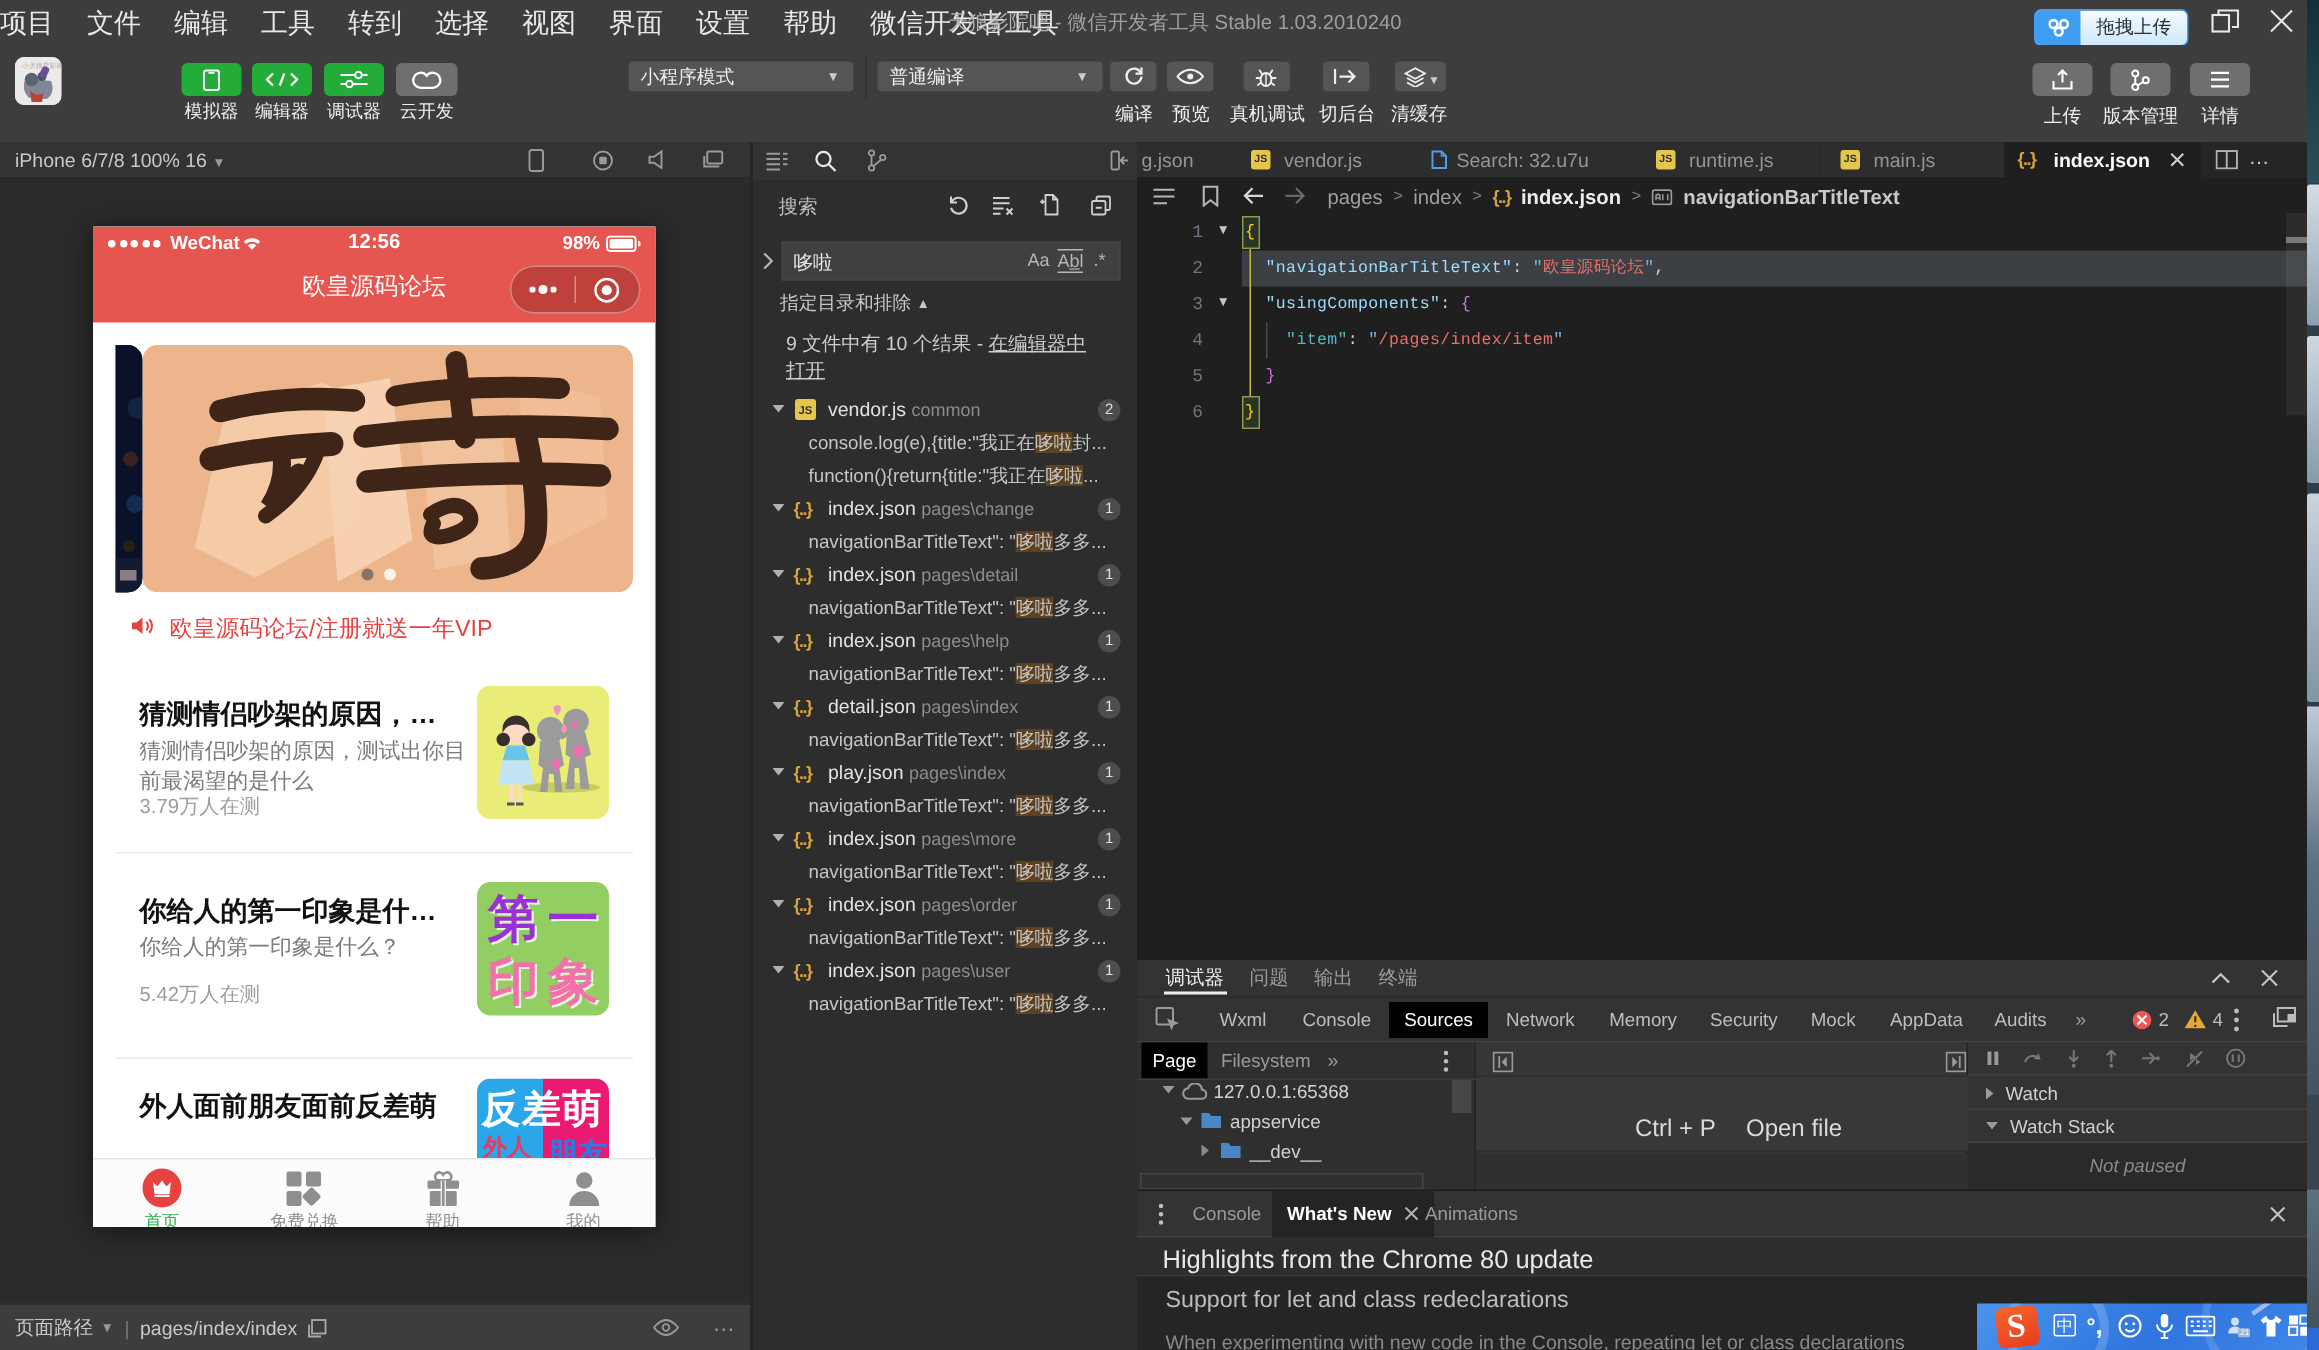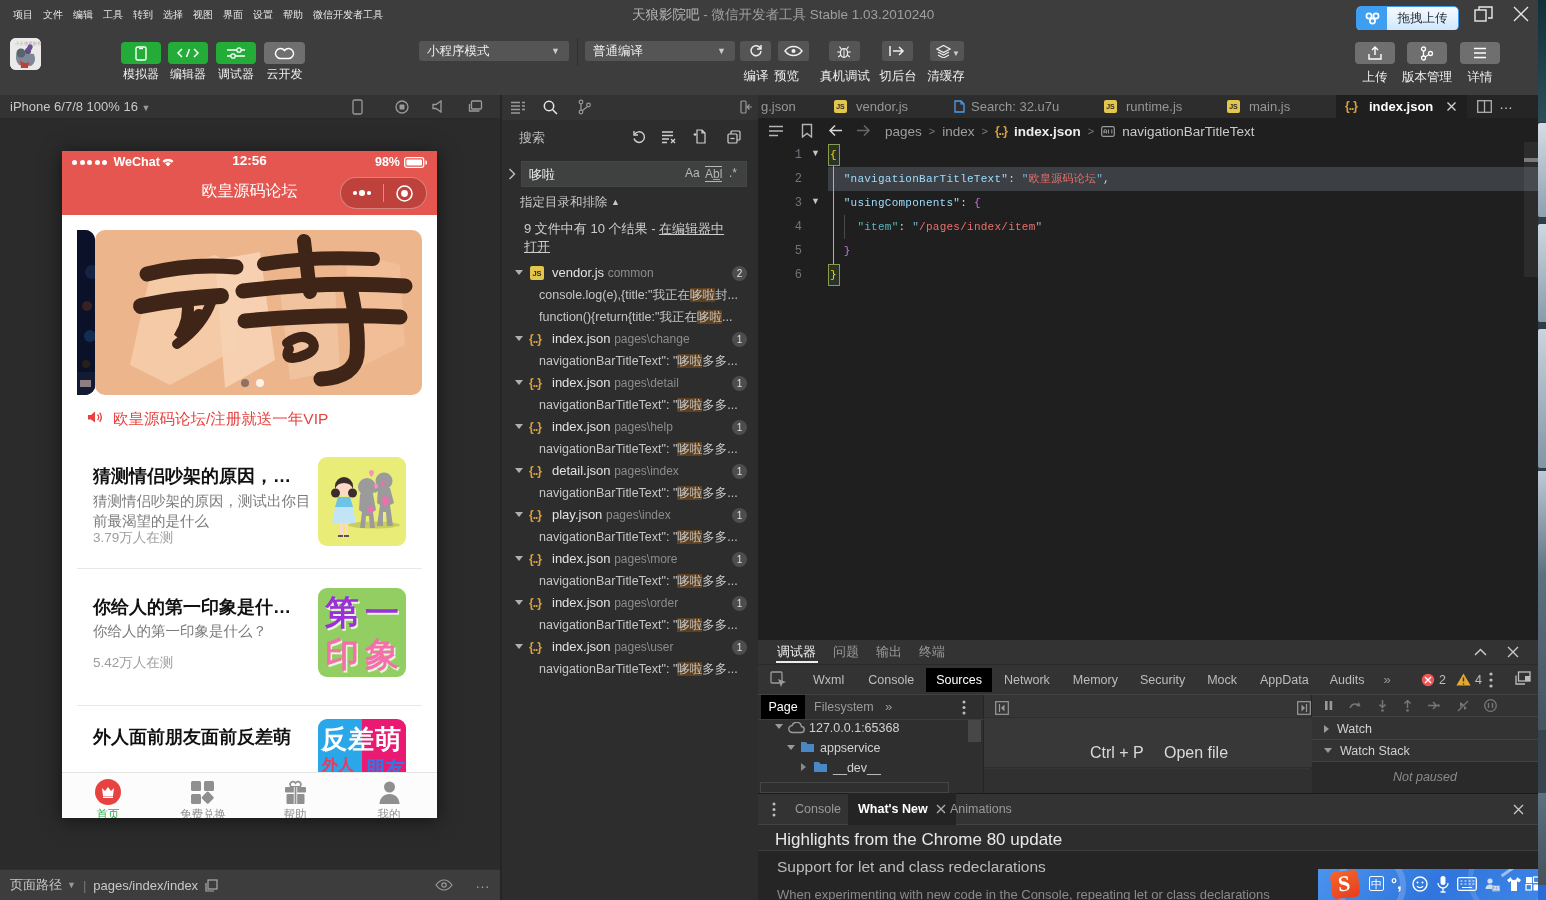--- a/index.html
+++ b/index.html
@@ -3,21 +3,21 @@
 <style>
 html,body{margin:0;padding:0;}
 body{width:1546px;height:900px;overflow:hidden;position:relative;background:#2b2b2b;font-family:"Liberation Sans",sans-serif;-webkit-font-smoothing:antialiased;}
 .a{position:absolute;box-sizing:border-box;}
 .fx{display:flex;align-items:center;}
 svg{display:block;}
 </style></head>
 <body>
 
 <div class="a fx" style="left:0;top:0;width:1546px;height:30px;background:#3d3d3d;">
-  <div class="fx" style="padding-left:13px;gap:10px;font-size:10px;color:#e8e8e8;white-space:nowrap;">
+  <div class="fx" style="gap:22px;font-size:18px;color:#e8e8e8;white-space:nowrap;">
     <span>项目</span>
       <span>文件</span>
       <span>编辑</span>
       <span>工具</span>
       <span>转到</span>
       <span>选择</span>
       <span>视图</span>
       <span>界面</span>
       <span>设置</span>
       <span>帮助</span>
@@ -100,21 +100,21 @@
     <path d="M11.5 4.5A5 5 0 1 0 12 7" fill="none" stroke="#eee" stroke-width="1.5"></path>
     <path d="M12 1v4h-4" fill="none" stroke="#eee" stroke-width="1.5"></path>
   </svg>
 <div class="a" style="left:736px;top:68px;width:40px;text-align:center;font-size:12.5px;color:#efefef;">编译</div>
 
 <div class="a" style="left:778px;top:41px;width:31px;height:20px;border-radius:3px;background:#555;"></div>
 <svg class="a" style="left:784px;top:45px;" width="19" height="12" viewBox="0 0 19 12">
     <path d="M1 6s3.2-4.5 8.5-4.5S18 6 18 6s-3.2 4.5-8.5 4.5S1 6 1 6z" fill="none" stroke="#eee" stroke-width="1.4"></path>
     <circle cx="9.5" cy="6" r="2" fill="#eee"></circle>
   </svg>
-<div class="a" style="left:774px;top:68px;width:40px;font-size:12.5px;color:#efefef;">预览</div>
+<div class="a" style="left:774px;top:68px;width:40px;text-align:center;font-size:12.5px;color:#efefef;">预览</div>
 
 <div class="a" style="left:829px;top:41px;width:31px;height:20px;border-radius:3px;background:#555;"></div>
 <svg class="a" style="left:836px;top:44px;" width="16" height="15" viewBox="0 0 16 15">
     <ellipse cx="8" cy="9" rx="3.6" ry="4.3" fill="none" stroke="#eee" stroke-width="1.3"></ellipse>
     <path d="M8 4.7V13.3" stroke="#eee" stroke-width="1"></path>
     <path d="M5.5 5.5L3.5 2.5M10.5 5.5l2-3M4.4 8H1.2M14.8 8h-3.2M4.8 11l-2.6 2M11.2 11l2.6 2" stroke="#eee" stroke-width="1.2"></path>
   </svg>
 <div class="a" style="left:818px;top:68px;width:54px;text-align:center;font-size:12.5px;color:#efefef;">真机调试</div>
 
 <div class="a" style="left:882px;top:41px;width:31px;height:20px;border-radius:3px;background:#555;"></div>
@@ -547,21 +547,21 @@
       <span style="font-size:11px;color:#7d7d7d;">&gt;</span>
       <span>index</span>
       <span style="font-size:11px;color:#7d7d7d;">&gt;</span>
     <span style="color:#d8a33e;font-weight:bold;font-size:12px;letter-spacing:-1px;">{..}</span>
       <span style="color:#ededed;font-weight:bold;">index.json</span>
       <span style="font-size:11px;color:#7d7d7d;">&gt;</span>
     <svg width="14" height="11" viewBox="0 0 14 11">
         <rect x="0.7" y="0.7" width="12.6" height="9.6" rx="1.5" fill="none" stroke="#9a9a9a" stroke-width="1.2"></rect>
         <path d="M3 7.5V4.2q1.4-1.2 2.6 0V7.5M3 6h2.6M7.5 7.5V3.5M10.8 7.5V3.5" stroke="#9a9a9a" stroke-width="1" fill="none"></path>
       </svg>
-    <span style="color:#c9c9c9;">navigationBarTitleText</span>
+    <span style="color:#c9c9c9;font-weight:bold;">navigationBarTitleText</span>
   </div>
 
   <div class="a" style="left:70px;top:72px;width:710px;height:24px;background:#3c4045;"></div>
 
   <div class="a" style="left:70px;top:49px;width:12px;height:22px;border:1px solid #8a9a50;background:rgba(70,110,60,0.25);"></div>
   <div class="a" style="left:70px;top:169px;width:12px;height:22px;border:1px solid #8a9a50;background:rgba(70,110,60,0.25);"></div>
   <div class="a" style="left:75px;top:71px;width:1px;height:98px;background:#c8b83a;"></div>
   <div class="a" style="left:86px;top:120px;width:1px;height:24px;background:#4a4a4a;"></div>
 
   <div class="ln" style="top:48px;">1</div>

